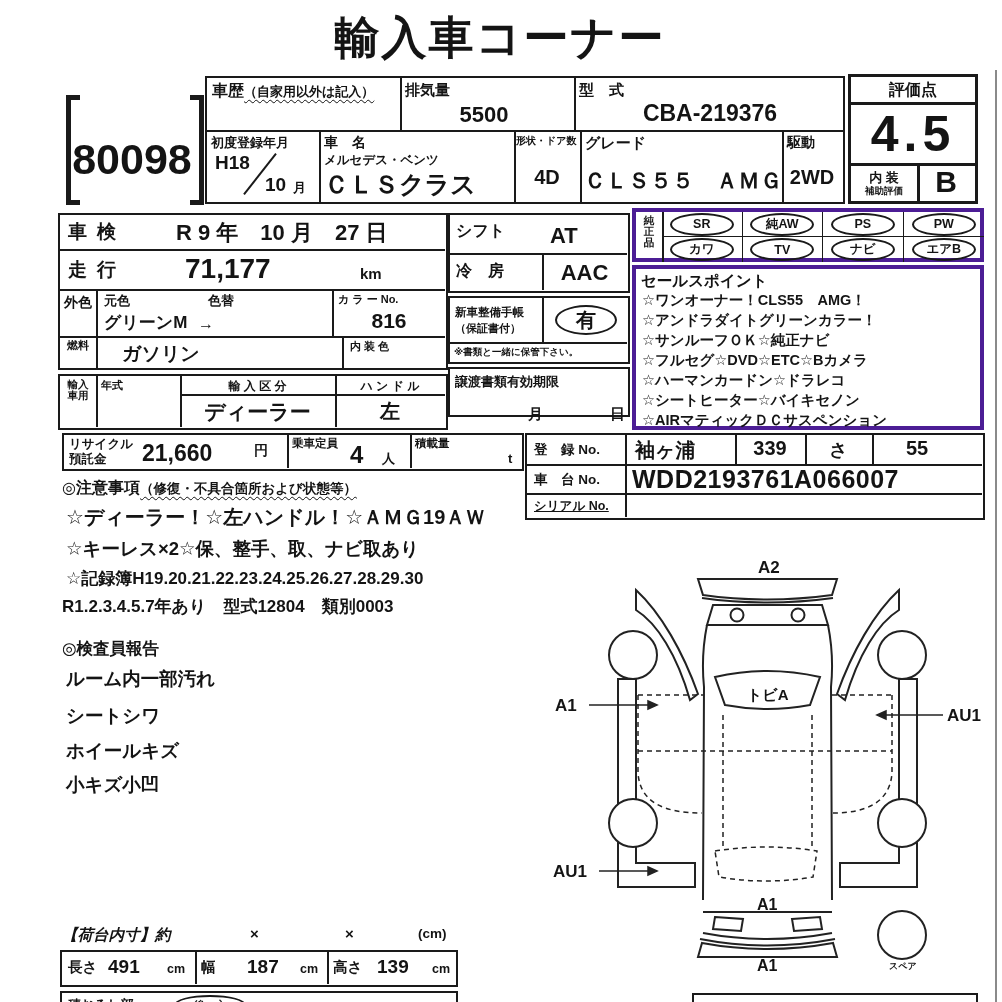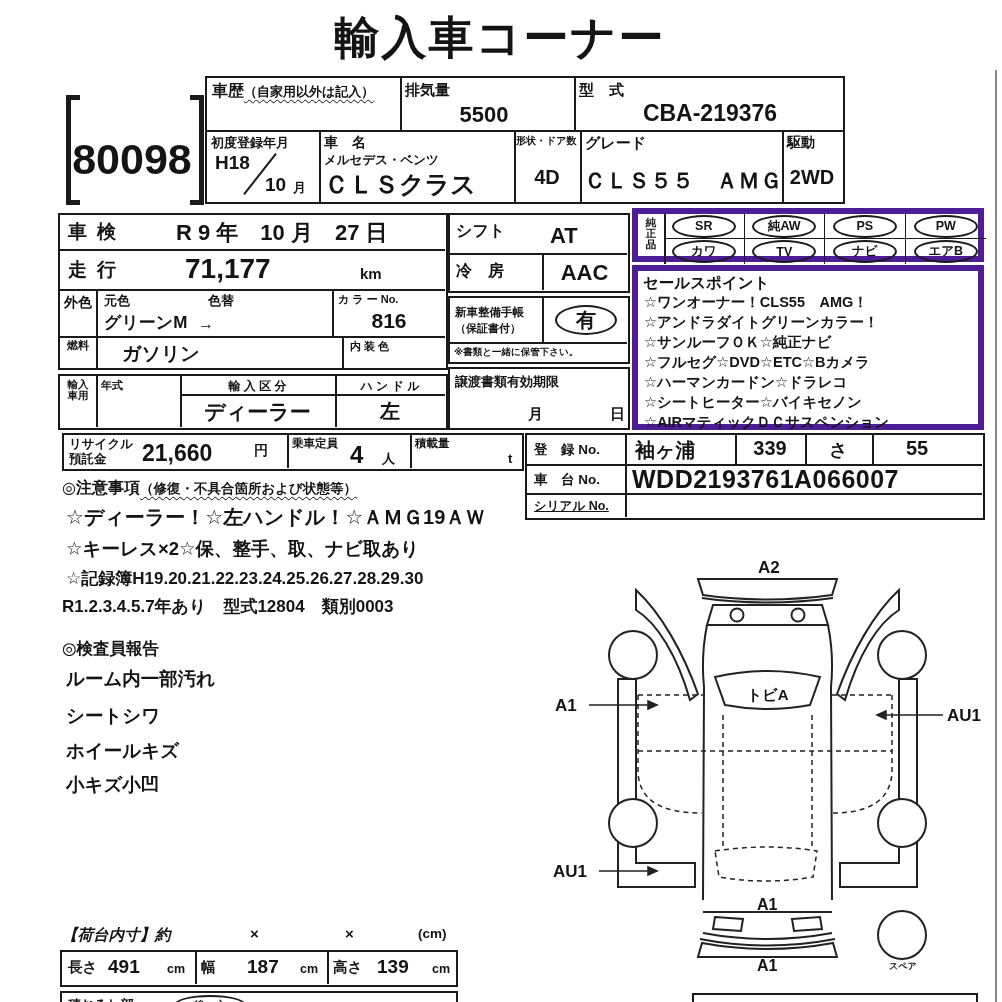--- a/index.html
+++ b/index.html
@@ -1,21 +1,21 @@
 <!DOCTYPE html>
 <html><head>
 <meta charset="utf-8">
 <style>
   html,body{margin:0;padding:0;background:#e9e9e9;}
   #sheet{position:relative;width:1002px;height:1002px;background:#fff;overflow:hidden;
          font-family:"Liberation Sans","DejaVu Sans",sans-serif;color:#141414;}
   .abs{position:absolute;box-sizing:border-box;}
   .b{font-weight:bold;}
   .box{border:2.5px solid #1a1a1a;}
-  .box2{border:6px solid #4c1d95;}
+  .box2{border:4px solid #4c1d95;}
   .hline{background:#1a1a1a;height:2px;}
   .hline3{background:#1a1a1a;height:3px;}
   .vline{background:#1a1a1a;width:2px;}
   .vline3{background:#1a1a1a;width:3px;}
   .ctr{display:flex;align-items:center;justify-content:center;}
   .vert{word-break:break-all;line-height:1.05;text-align:center;}
   .wavy{text-decoration-line:underline;text-decoration-style:wavy;text-decoration-thickness:1px;text-underline-offset:3px;}
   .oval{border:2.5px solid #1a1a1a;border-radius:50%;display:flex;align-items:center;justify-content:center;font-weight:bold;}
   .nowrap{white-space:nowrap;}
   svg text{font-family:"Liberation Sans","DejaVu Sans",sans-serif;}
@@ -63,20 +63,30 @@
     <div class="abs b" style="left:309px;top:56px;width:62px;font-size:10px;">形状・ドア数</div>
     <div class="abs b" style="left:309px;top:88px;width:62px;font-size:20px;text-align:center;">4D</div>
 
     <div class="abs b" style="left:378px;top:56px;font-size:15px;">グレード</div>
     <div class="abs b nowrap" style="left:377px;top:88px;width:198px;font-size:22px;text-align:center;">ＣＬＳ５５　ＡＭＧ</div>
 
     <div class="abs b" style="left:580px;top:56px;font-size:14px;">駆動</div>
     <div class="abs b" style="left:576px;top:88px;width:58px;font-size:20px;text-align:center;">2WD</div>
   </div>
 
+  <div class="abs" style="left:848px;top:74px;width:130px;height:130px;border:3px solid #1a1a1a;">
+    <div class="abs hline3" style="left:0;top:25px;width:124px;"></div>
+    <div class="abs b" style="left:0;top:3px;width:124px;font-size:16px;text-align:center;">評価点</div>
+    <div class="abs b" style="left:0;top:28px;width:124px;font-size:50px;text-align:center;letter-spacing:5px;">4.5</div>
+    <div class="abs hline3" style="left:0;top:86px;width:124px;"></div>
+    <div class="abs vline3" style="left:66px;top:86px;height:38px;"></div>
+    <div class="abs b" style="left:0;top:92px;width:66px;font-size:13px;text-align:center;">内 装</div>
+    <div class="abs b" style="left:0;top:108px;width:66px;font-size:9.5px;text-align:center;">補助評価</div>
+    <div class="abs b" style="left:66px;top:88px;width:58px;font-size:30px;text-align:center;">B</div>
+  </div>
 
   <div class="abs box" style="left:58px;top:213px;width:390px;height:157px;">
     <div class="abs hline" style="left:0;top:34px;width:385px;"></div>
     <div class="abs hline" style="left:0;top:74px;width:385px;"></div>
     <div class="abs hline" style="left:0;top:121px;width:385px;"></div>
 
     <div class="abs b" style="left:8px;top:4px;font-size:19px;letter-spacing:10px;">車検</div>
     <div class="abs b nowrap" style="left:100px;top:3px;font-size:22px;margin-left:16px;">R 9 年　10 月　27 日</div>
 
     <div class="abs b" style="left:8px;top:42px;font-size:19px;letter-spacing:10px;">走行</div>
@@ -126,21 +136,21 @@
     <div class="abs vline" style="left:92px;top:0;height:44px;"></div>
     <div class="abs hline" style="left:0;top:44px;width:177px;"></div>
     <div class="abs b" style="left:5px;top:7px;font-size:11.5px;">新車整備手帳</div>
     <div class="abs b" style="left:5px;top:23px;font-size:11px;">（保証書付）</div>
     <div class="abs oval" style="left:105px;top:7px;width:62px;height:30px;">
       <span style="font-size:20px;">有</span>
     </div>
     <div class="abs b" style="left:4px;top:48px;font-size:9.5px;">※書類と一緒に保管下さい。</div>
   </div>
 
-  <div class="abs box" style="left:448px;top:367px;width:182px;height:63px;">
+  <div class="abs box" style="left:448px;top:367px;width:182px;height:50px;">
     <div class="abs b" style="left:5px;top:4px;font-size:13px;">譲渡書類有効期限</div>
     <div class="abs b" style="left:78px;top:36px;font-size:15px;">月</div>
     <div class="abs b" style="left:160px;top:36px;font-size:15px;">日</div>
   </div>
 
   <div class="abs box2" style="left:632px;top:208px;width:352px;height:54px;">
     <div class="abs vline" style="left:26px;top:0;height:50px;"></div>
     <div class="abs b vert" style="left:6px;top:3px;width:14px;font-size:10.5px;">純正品</div>
     <div class="abs" style="left:26px;top:0;width:322px;height:50px;display:grid;grid-template-columns:repeat(4,1fr);grid-template-rows:1fr 1fr;">
       <div class="ctr" style="border-right:1.5px solid #1a1a1a;border-bottom:1.5px solid #1a1a1a;">

